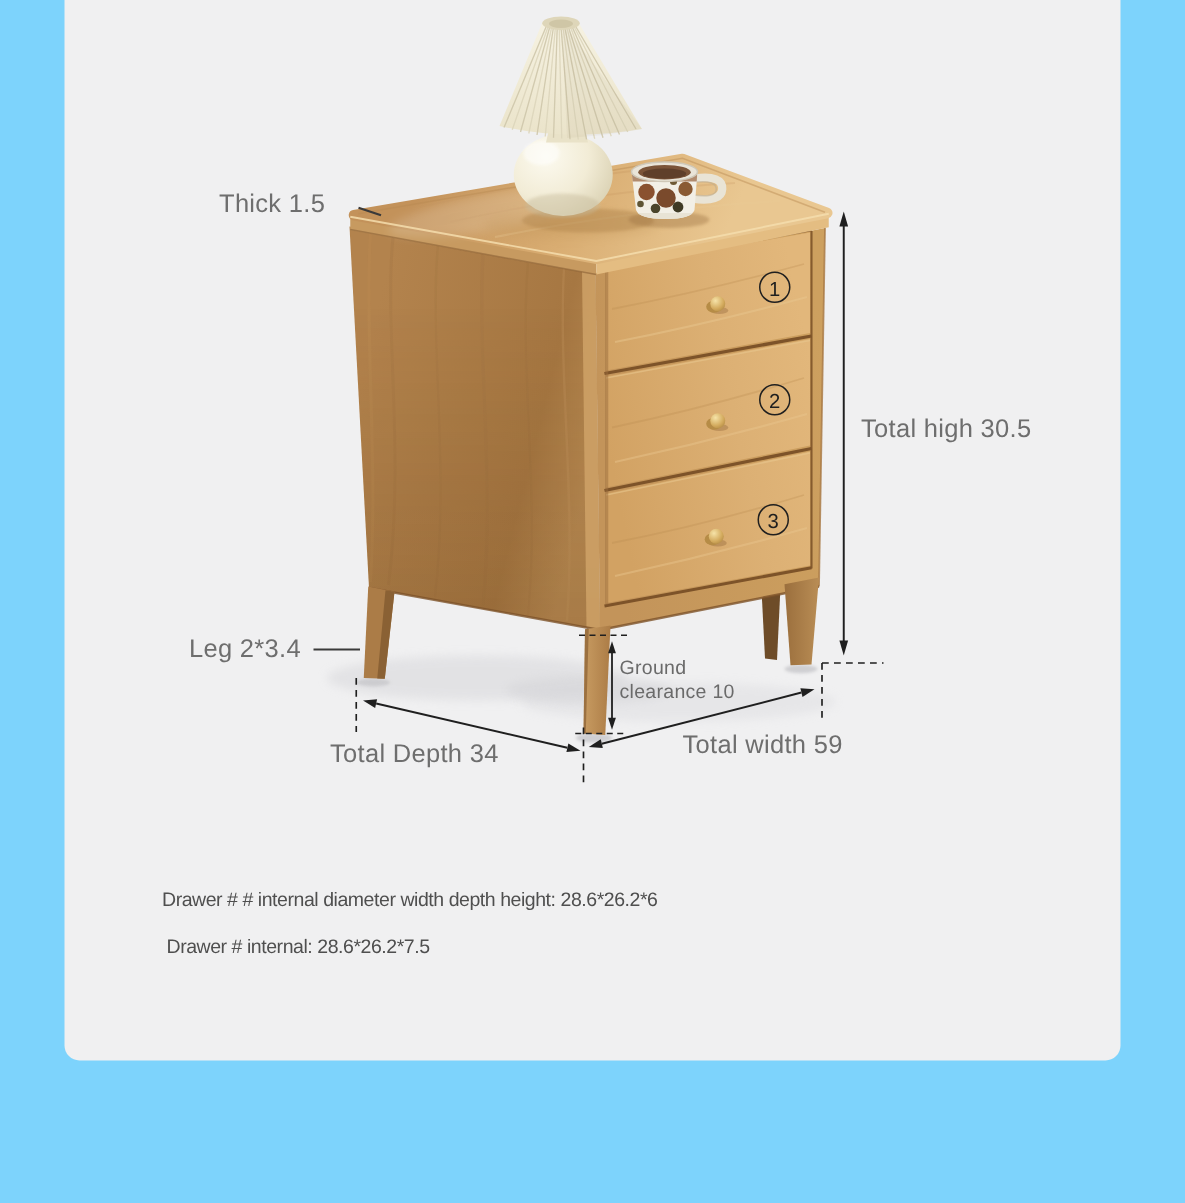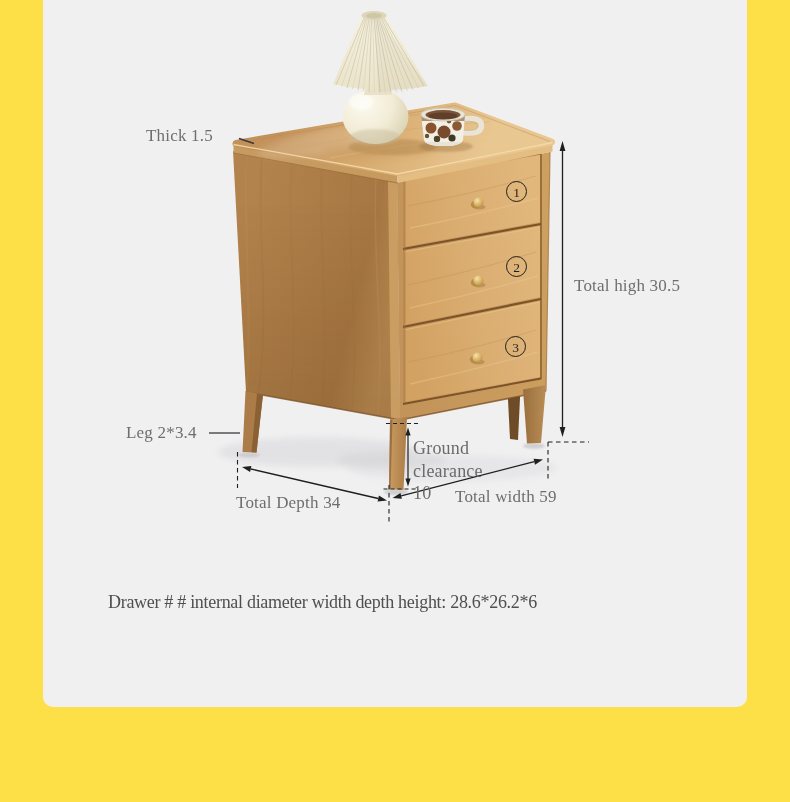--- a/index.html
+++ b/index.html
@@ -1,23 +1,23 @@
 <!DOCTYPE html>
 <html><head>
 <meta charset="utf-8">
 <style>
   html,body{margin:0;padding:0;background:#ffffff;}
-  #canvas{position:relative;width:790px;height:802px;background:#fde047;overflow:hidden;
-          font-family:Liberation Serif, serif;}
+  #canvas{position:relative;width:790px;height:802px;background:#7dd3fc;overflow:hidden;
+          font-family:Liberation Sans, sans-serif;}
   #panel{position:absolute;left:43px;top:0;width:704px;height:707px;background:#f0f0f1;
          border-radius:0 0 10px 10px;}
   #scene{position:absolute;left:0;top:0;}
   .label{position:absolute;color:#6e6e6e;font-size:17px;letter-spacing:.2px;white-space:nowrap;}
-  .label.small{font-size:18px;line-height:1.25;width:84px;white-space:normal;color:#6a6a6a;}
-  .spec{position:absolute;color:#4f4f4f;font-size:18px;letter-spacing:-0.3px;white-space:nowrap;}
+  .label.small{font-size:13px;line-height:1.25;width:84px;white-space:normal;color:#6a6a6a;}
+  .spec{position:absolute;color:#4f4f4f;font-size:13px;letter-spacing:-0.3px;white-space:nowrap;}
   .badge{position:absolute;width:21px;height:21px;border:1.6px solid #1f1f1f;border-radius:50%;
          color:#1f1f1f;font-size:13.5px;line-height:21px;text-align:center;box-sizing:border-box;
          font-weight:500;background:transparent;}
 </style>
 </head>
 <body>
 
 <div id="canvas">
   <div id="panel"></div>
 
@@ -260,21 +260,22 @@
 
       <line x1="209" y1="433" x2="240" y2="433" stroke="#3a3a3a" stroke-width="1.3"></line>
       <line x1="239" y1="138.5" x2="254" y2="143.5" stroke="#3a3a3a" stroke-width="1.5"></line>
     </g>
   </svg>
 
   <div class="label" style="left:146px;top:126px;">Thick 1.5</div>
   <div class="label" style="left:574px;top:276px;">Total high 30.5</div>
   <div class="label" style="left:126px;top:423px;">Leg 2*3.4</div>
   <div class="label small" style="left:413px;top:437px;">Ground clearance 10</div>
-  <div class="label" style="left:236px;top:493px;">Total Depth 34</div>
+  <div class="label" style="left:220px;top:493px;">Total Depth 34</div>
   <div class="label" style="left:455px;top:487px;">Total width 59</div>
 
   <div class="badge" style="left:506px;top:181px;">1</div>
   <div class="badge" style="left:506px;top:256px;">2</div>
   <div class="badge" style="left:505px;top:336px;">3</div>
 
   <div class="spec" style="left:108px;top:592px;">Drawer # # internal diameter width depth height: 28.6*26.2*6</div>
+  <div class="spec" style="left:111px;top:623px;">Drawer # internal: 28.6*26.2*7.5</div>
 </div>
 
 </body></html>

